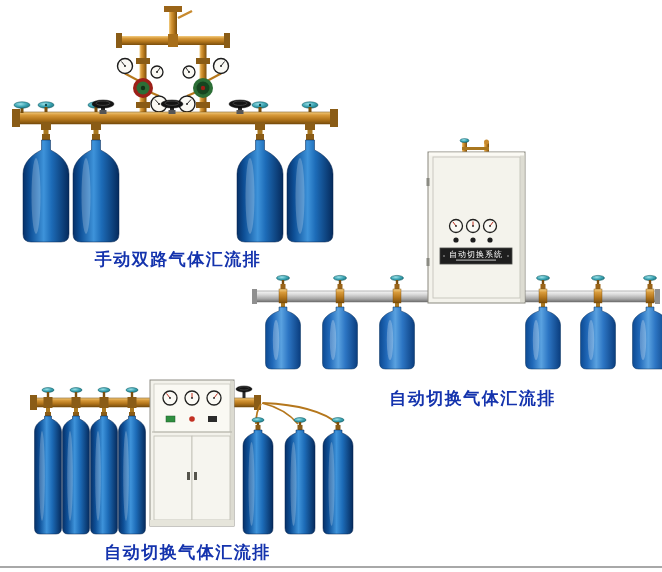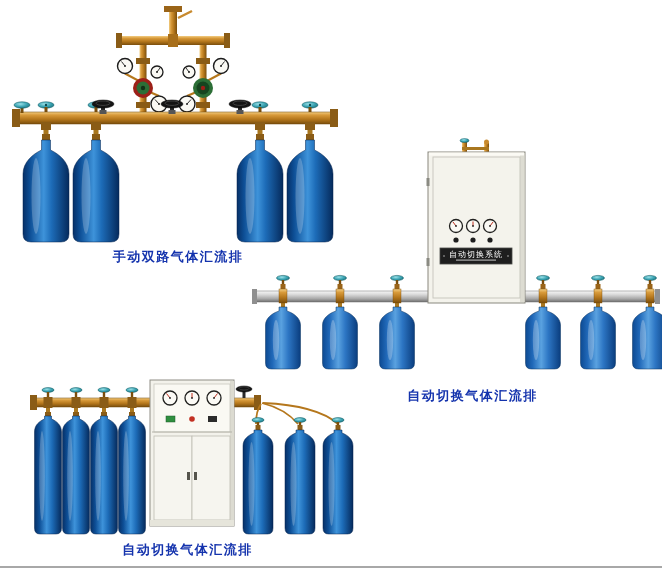--- a/index.html
+++ b/index.html
@@ -1,19 +1,19 @@
 <!DOCTYPE html>
 <html style="--caption-color: #1433ad;"><head>
 <meta charset="utf-8">
 <style>
   html,body{margin:0;padding:0;background:#fff;}
   #page{position:relative;width:662px;height:572px;background:#fff;overflow:hidden;
         font-family:"Liberation Sans",sans-serif;}
   .fig-svg{position:absolute;display:block;}
-  .caption{position:absolute;text-align:center;font-weight:bold;font-size:13px;
+  .caption{position:absolute;text-align:center;font-weight:bold;font-size:17px;
            letter-spacing:1.5px;color:var(--caption-color,#1433ad);}
   .bottom-line{position:absolute;left:0;top:566px;width:662px;height:2px;background:#a8a8a8;}
 </style>
 </head>
 <body>
 
 <div id="page" style="background: rgb(255, 255, 255);">
 
   <svg class="fig-svg" style="left:8px;top:6px;" width="340" height="246" viewBox="0 0 340 246" xmlns="http://www.w3.org/2000/svg">
     <defs>

